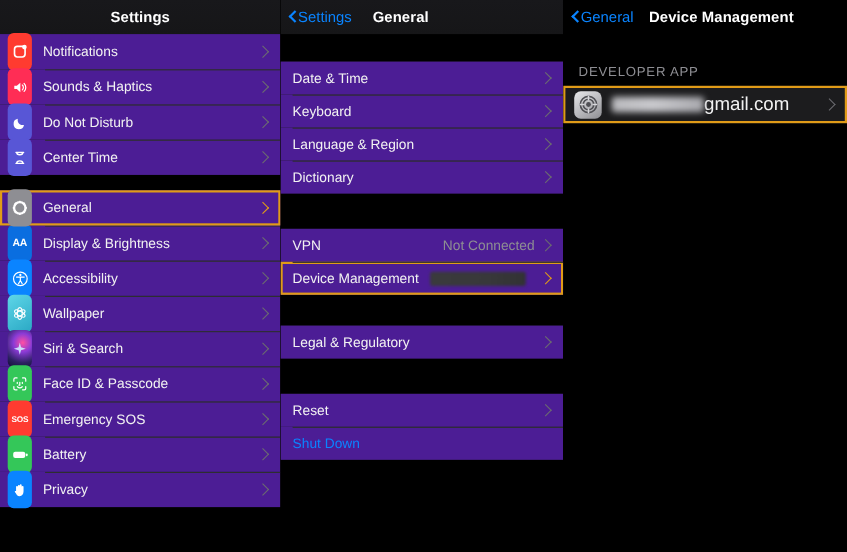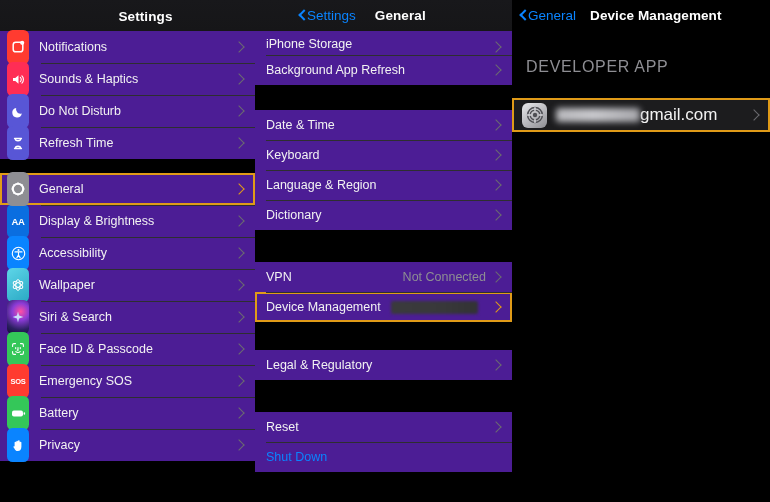--- a/index.html
+++ b/index.html
@@ -15,21 +15,21 @@
   
   .panel { position: relative; height: 502px; background: #000; overflow: hidden; }
   .panel-sidebar { width: 255px; }
   .panel-middle  { width: 257px; }
   .panel-detail  { width: 258px; }
 
   .nav-bar {
     position: relative; height: 31px; background: #1c1c1e;
     display: flex; align-items: center; flex-shrink: 0;
   }
-  .nav-bar.grad { background: linear-gradient(to bottom,#18181b 0%,#161618 100%); padding-left: 36px; }
+  .nav-bar.grad { background: linear-gradient(to bottom,#18181b 0%,#161618 100%); }
   .nav-title {
     font-size: 13.5px; font-weight: bold; color: #fff;
     letter-spacing: .1px;
   }
   .nav-back {
     display: flex; align-items: center; gap: 2px;
     color: #0a84ff; font-size: 13.5px; cursor: pointer;
   }
   .chev-back {
     width: 7px; height: 12px; position: relative; display: inline-block;
@@ -94,22 +94,22 @@
   }
   .redact.long { flex: 1; margin-left: 10px; margin-right: 14px; }
   .redact.email {
     width: 84px; height: 14px; filter: blur(3px);
     background: linear-gradient(to right,#b9b9bd,#c9c9cd 45%,#a8a8ad);
     border-radius: 3px;
   }
 
   
   .section-hdr {
-    font-size: 16px; color: #8e8e93; letter-spacing: .7px;
-    padding: 0 0 22px 14px; text-transform: uppercase;
+    font-size: 12px; color: #8e8e93; letter-spacing: .7px;
+    padding: 0 0 6px 14px; text-transform: uppercase;
   }
   .detail-body { padding-top: 27px; background: #000; height: 471px; }
   .dev-row {
     display: flex; align-items: center; height: 34px;
     background: #1c1c1e; padding-left: 10px; padding-right: 9px; cursor: pointer;
   }
   .dev-ico {
     width: 25px; height: 25px; border-radius: 6px; flex-shrink: 0;
     background: linear-gradient(145deg,#e8e8ea 0%,#b8b8bc 55%,#8e8e93 100%);
     display: flex; align-items: center; justify-content: center;
@@ -166,21 +166,21 @@
         <span class="row-label">Do Not Disturb</span>
         <span class="chev"></span>
       </div>
 
       <div class="row icon-row sep-inset">
         <span class="ico" style="background:#5856d6">
           <svg width="12" height="13" viewBox="0 0 12 13">
             <path d="M2.5 1.5h7M2.5 11.5h7M3.2 1.5c0 3 5.6 3 5.6 0M3.2 11.5c0-3 5.6-3 5.6 0" fill="none" stroke="#fff" stroke-width="1.3" stroke-linecap="round"></path>
           </svg>
         </span>
-        <span class="row-label">Refresh Time</span>
+        <span class="row-label">Center Time</span>
         <span class="chev"></span>
       </div>
     </div>
 
     <div class="gap"></div>
 
     <div class="list">
 
       <div class="row icon-row sep-inset hl">
         <span class="ico" style="background:#8e8e93">
@@ -290,30 +290,20 @@
     <div class="nav-bar grad">
       <div class="nav-split">
         <span class="nav-back">
           <span class="chev-back"></span>
           <span>Settings</span>
         </span>
         <span class="nav-title">General</span>
       </div>
     </div>
 
-    <div class="list">
-      <div class="row" style="height:24px;align-items:flex-end;padding-bottom:4px">
-        <span class="row-label">iPhone Storage</span>
-        <span class="chev"></span>
-      </div>
-      <div class="row">
-        <span class="row-label">Background App Refresh</span>
-        <span class="chev"></span>
-      </div>
-    </div>
 
     <div class="gap" style="height:25px"></div>
 
     <div class="list">
       <div class="row">
         <span class="row-label">Date &amp; Time</span>
         <span class="chev"></span>
       </div>
       <div class="row">
         <span class="row-label">Keyboard</span>

